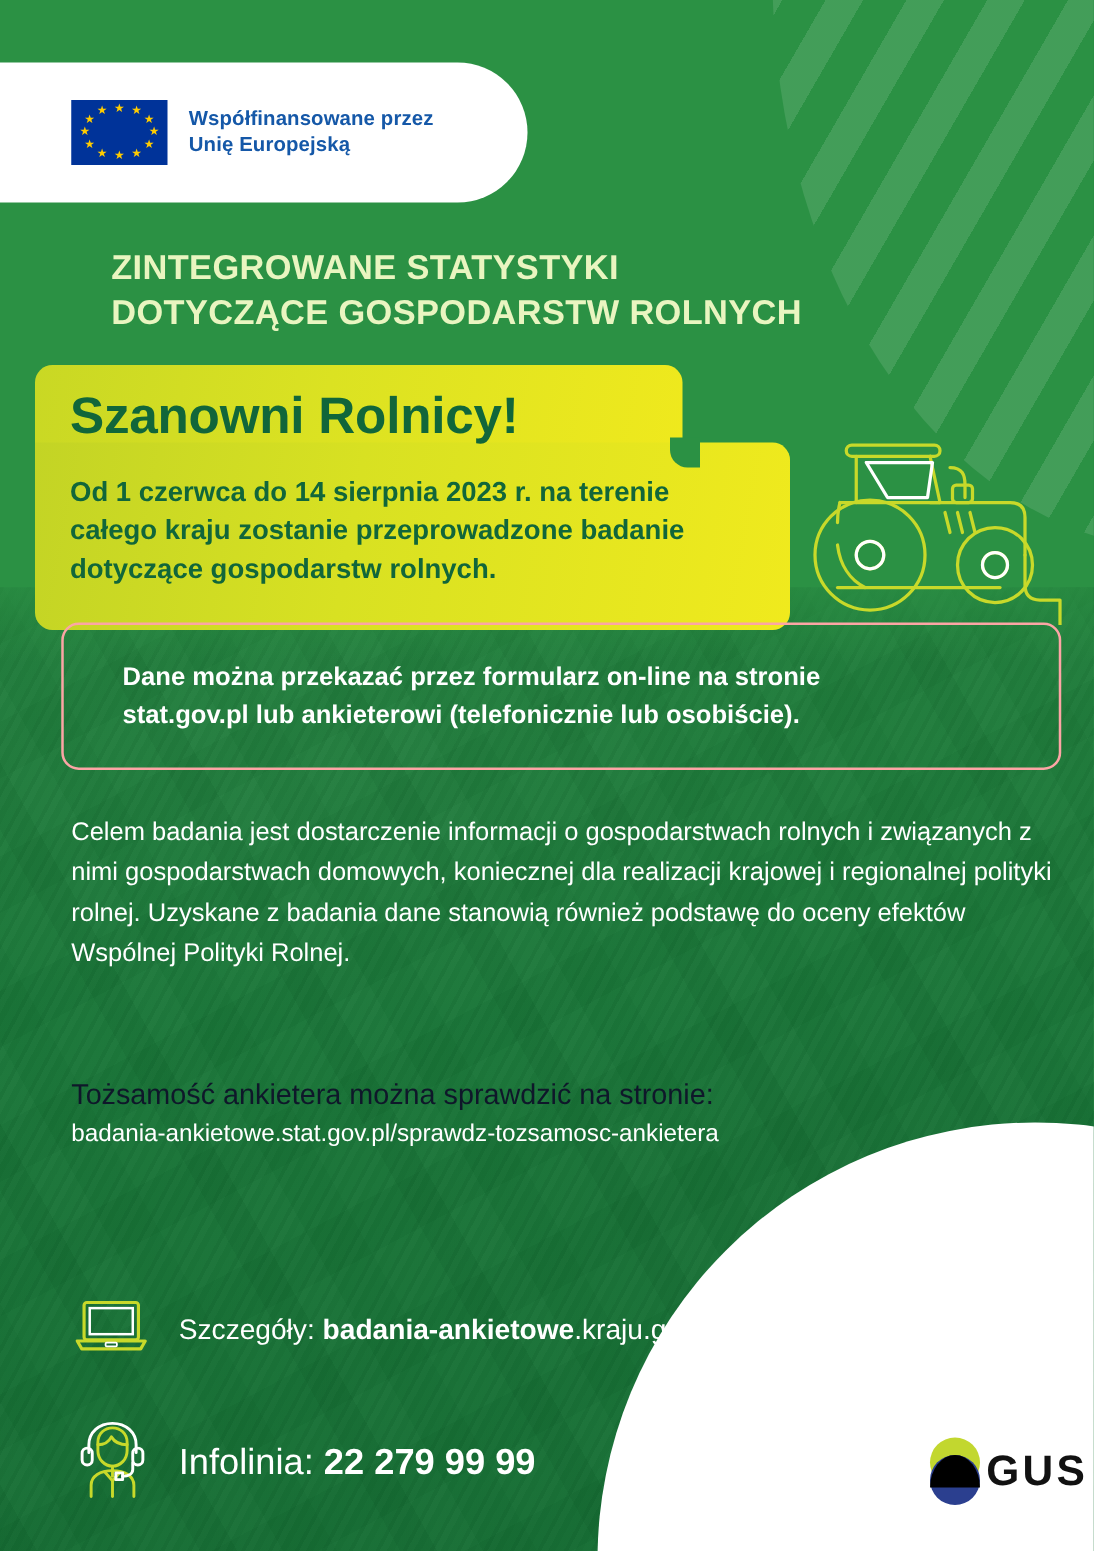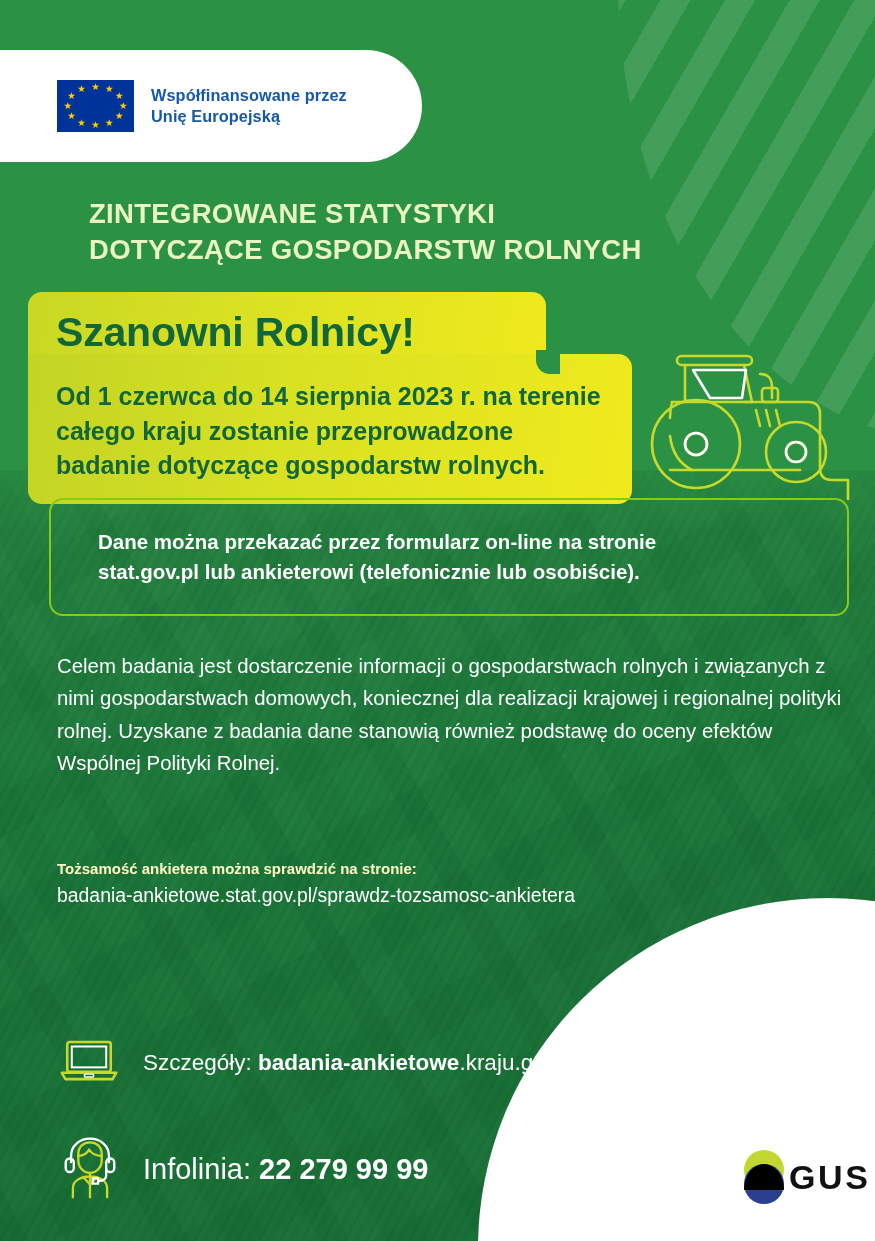--- a/index.html
+++ b/index.html
@@ -149,32 +149,32 @@
   .callout h1{
     color:#11663a;
     font-size:41px;
     font-weight:bold;
     line-height:1.1;
     letter-spacing:-.2px;
   }
   .callout p{
     margin-top:24px;
     color:#11663a;
-    font-size:25px;
+    font-size:22px;
     font-weight:bold;
     line-height:1.38;
     max-width:560px;
   }
 
   
   .infobox{
     position:absolute;
     left:49px; top:498px;
     width:800px; height:118px;
-    border:2px solid #84cc16;
+    border:2px solid #fca5a5;
     border-radius:14px;
     display:flex; align-items:center;
     padding-left:47px;
   }
   .infobox p{
     color:#ffffff;
     font-size:20.5px;
     font-weight:bold;
     line-height:1.45;
   }
@@ -188,23 +188,23 @@
     font-size:20.4px;
     line-height:1.59;
   }
   .verify{
     position:absolute;
     left:57px; top:858px;
     width:790px;
     line-height:1.52;
   }
   .verify .vh{
-    color:#fef9c3;
-    font-size:15px;
-    font-weight:bold;
+    color:#0f172a;
+    font-size:23px;
+    font-weight:normal;
     display:block;
   }
   .verify .vu{
     color:#ffffff;
     font-size:19.4px;
     display:block;
   }
 
   
   .row-web{

